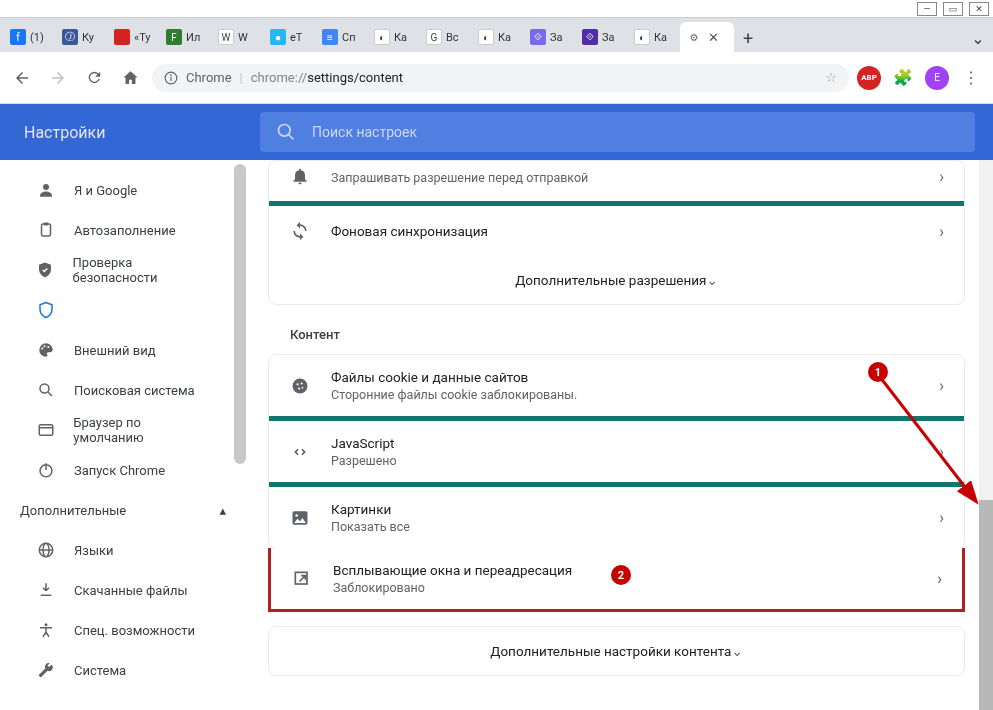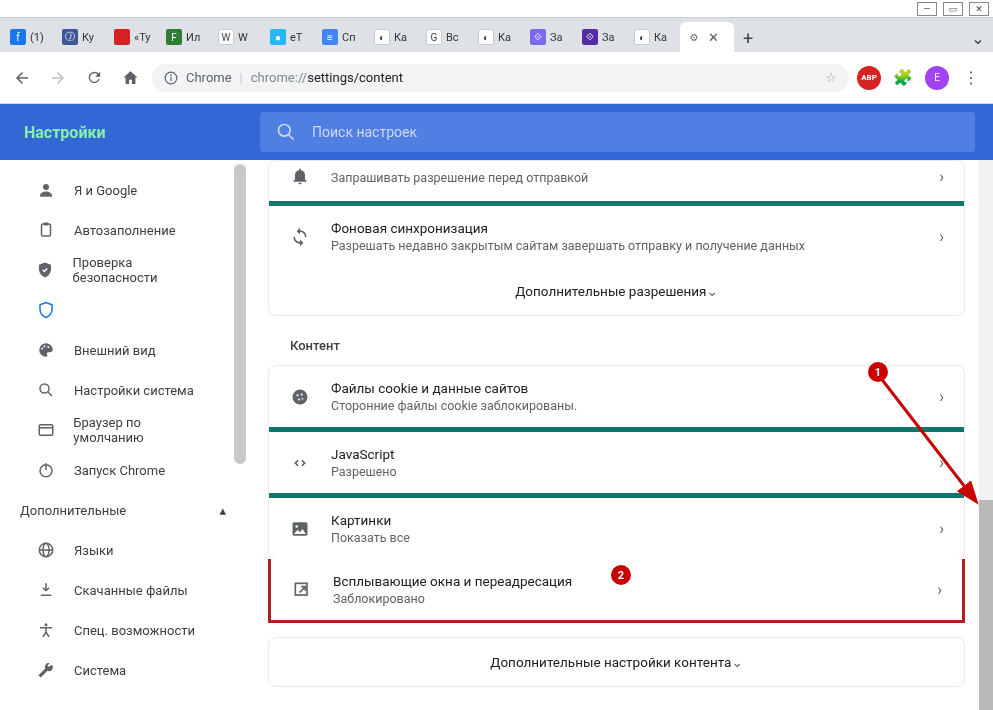--- a/index.html
+++ b/index.html
@@ -22,21 +22,21 @@
 
 .toolbar { height: 52px; background: #fff; display:flex; align-items:center; padding: 0 8px; gap: 8px; border-bottom:1px solid #dadce0; }
 .nav-btn { width:28px; height:28px; display:flex; align-items:center; justify-content:center; color:#5f6368; }
 .omnibox { flex:1; height:28px; background:#f1f3f4; border-radius:14px; display:flex; align-items:center; padding:0 12px; gap:8px; font-size:13px; color:#5f6368; }
 .omnibox .url { color:#202124; }
 .omnibox .url .gray { color:#80868b; }
 .ext-icon { width:24px; height:24px; border-radius:50%; display:flex; align-items:center; justify-content:center; font-size:10px; color:#fff; }
 
 
 .settings-header { height:56px; background:#3367d6; display:flex; align-items:center; }
-.settings-title-wrap { width:260px; padding-left:24px; color:#86efac; font-size:16px; font-weight:700; }
+.settings-title-wrap { width:260px; padding-left:24px; color:#e5e5e5; font-size:16px; font-weight:400; }
 .search-wrap { flex:1; padding-right:18px; }
 .search-box { height:40px; background:#4f7fe0; border-radius:4px; display:flex; align-items:center; padding:0 16px; gap:16px; color:#cfd9f5; font-size:14px; }
 
 
 .settings-body { display:flex; height: calc(710px - 18px - 34px - 38px - 56px); }
 .sidebar { width:246px; position:relative; padding-top:10px; }
 .sidebar-scroll { position:absolute; right:0; top:4px; width:12px; height:300px; background:#c9c9c9; border-radius:6px; }
 .sb-item { display:flex; align-items:center; height:40px; padding:0 36px; gap:18px; font-size:13px; color:#3c4043; cursor:pointer; }
 .sb-item.active { color:#1a73e8; font-weight:500; }
 .sb-item .ic { width:20px; height:20px; display:flex; align-items:center; justify-content:center; color:#5f6368; }
@@ -245,21 +245,21 @@
           </span>
           <span>Внешний вид</span>
         </div>
         <div class="sb-item">
           <span class="ic">
             <svg width="18" height="18" viewBox="0 0 24 24">
               <circle cx="10" cy="10" r="6" fill="none" stroke="currentColor" stroke-width="2"></circle>
               <line x1="15" y1="15" x2="20" y2="20" stroke="currentColor" stroke-width="2"></line>
             </svg>
           </span>
-          <span>Настройки система</span>
+          <span>Поисковая система</span>
         </div>
         <div class="sb-item">
           <span class="ic">
             <svg width="18" height="18" viewBox="0 0 24 24">
               <rect x="3" y="5" width="18" height="14" rx="2" fill="none" stroke="currentColor" stroke-width="2"></rect>
               <line x1="3" y1="9" x2="21" y2="9" stroke="currentColor" stroke-width="2"></line>
             </svg>
           </span>
           <span>Браузер по умолчанию</span>
         </div>
@@ -333,21 +333,20 @@
           <div class="row-arrow">›</div>
         </div>
         <div class="row">
           <div class="row-ic">
               <svg width="20" height="20" viewBox="0 0 24 24">
                 <path fill="currentColor" d="M12 4V1L8 5l4 4V6a6 6 0 0 1 6 6h2a8 8 0 0 0-8-8zm0 14a6 6 0 0 1-6-6H4a8 8 0 0 0 8 8v3l4-4-4-4v3z"></path>
               </svg>
             </div>
           <div class="row-text">
             <div class="row-title">Фоновая синхронизация</div>
-            <div class="row-sub">Разрешать недавно закрытым сайтам завершать отправку и получение данных</div>
           </div>
           <div class="row-arrow">›</div>
         </div>
         <div class="row-single">
           <span>Дополнительные разрешения</span>
           <span style="color:#5f6368">⌄</span>
         </div>
       </div>
 
       <div class="section-label">Контент</div>

